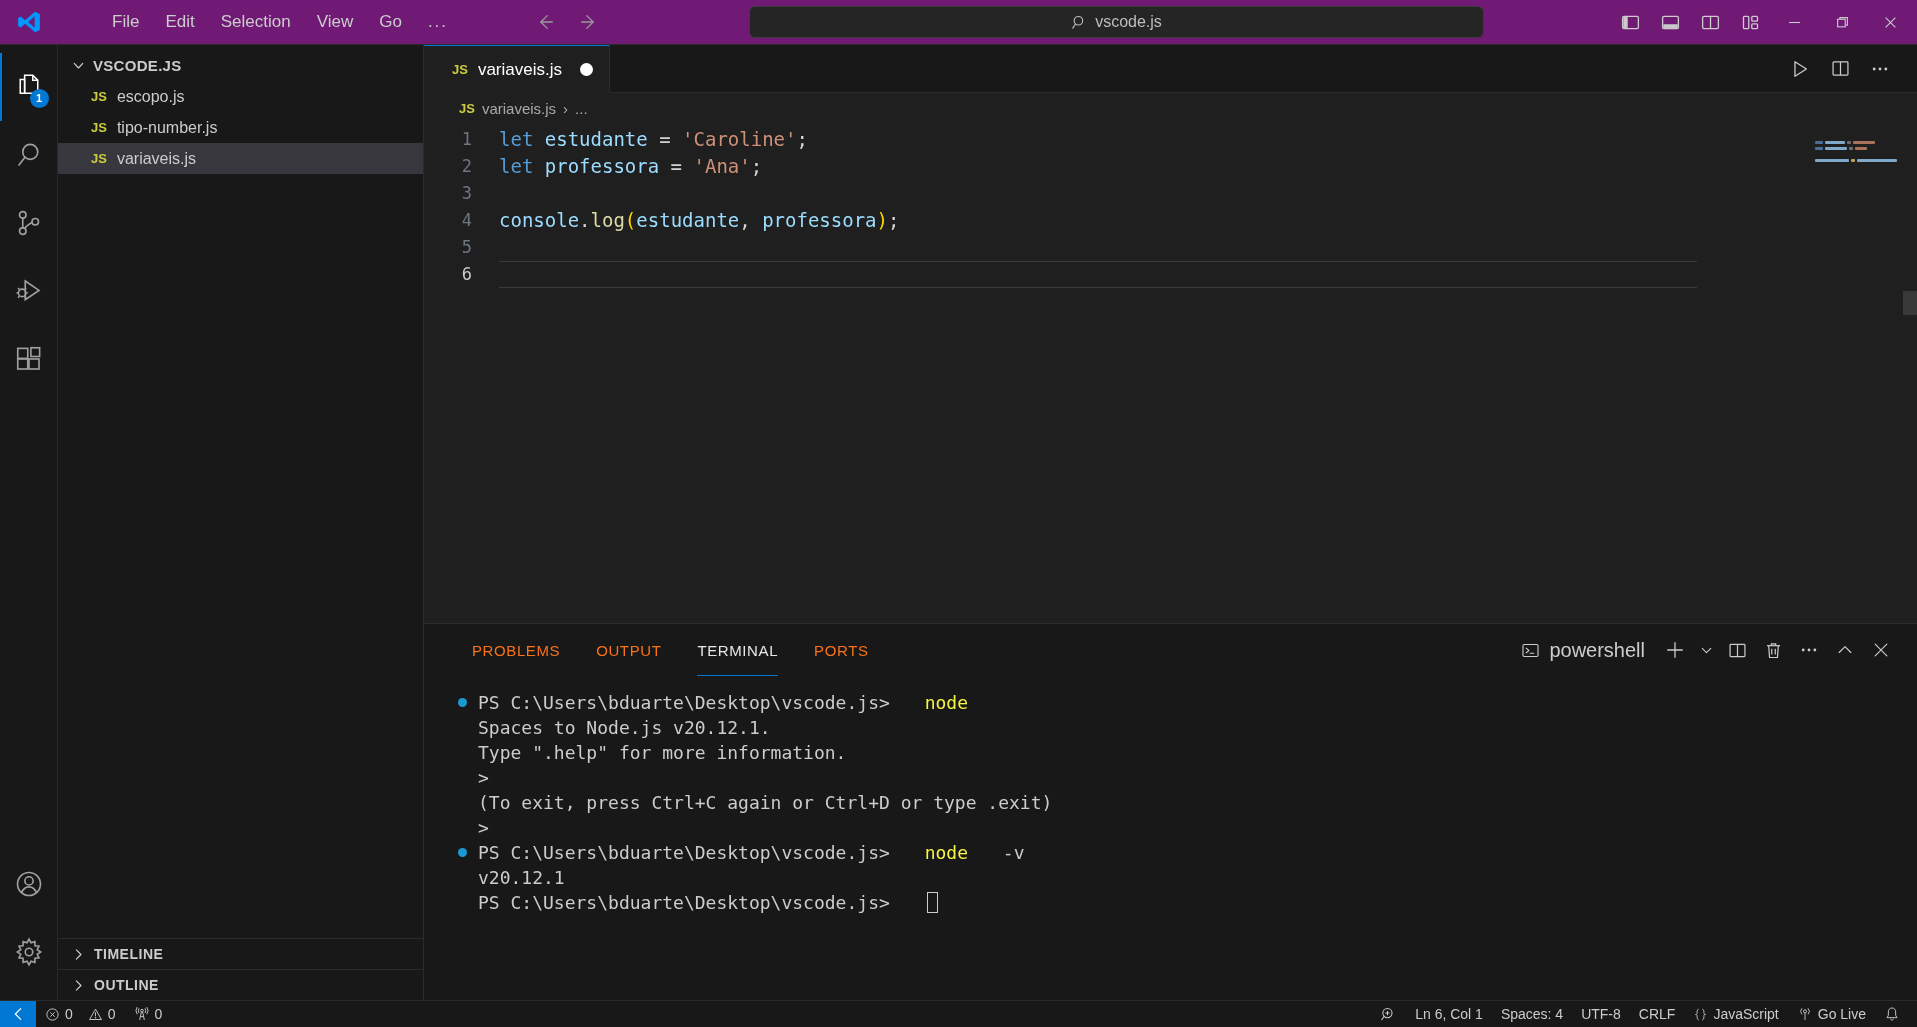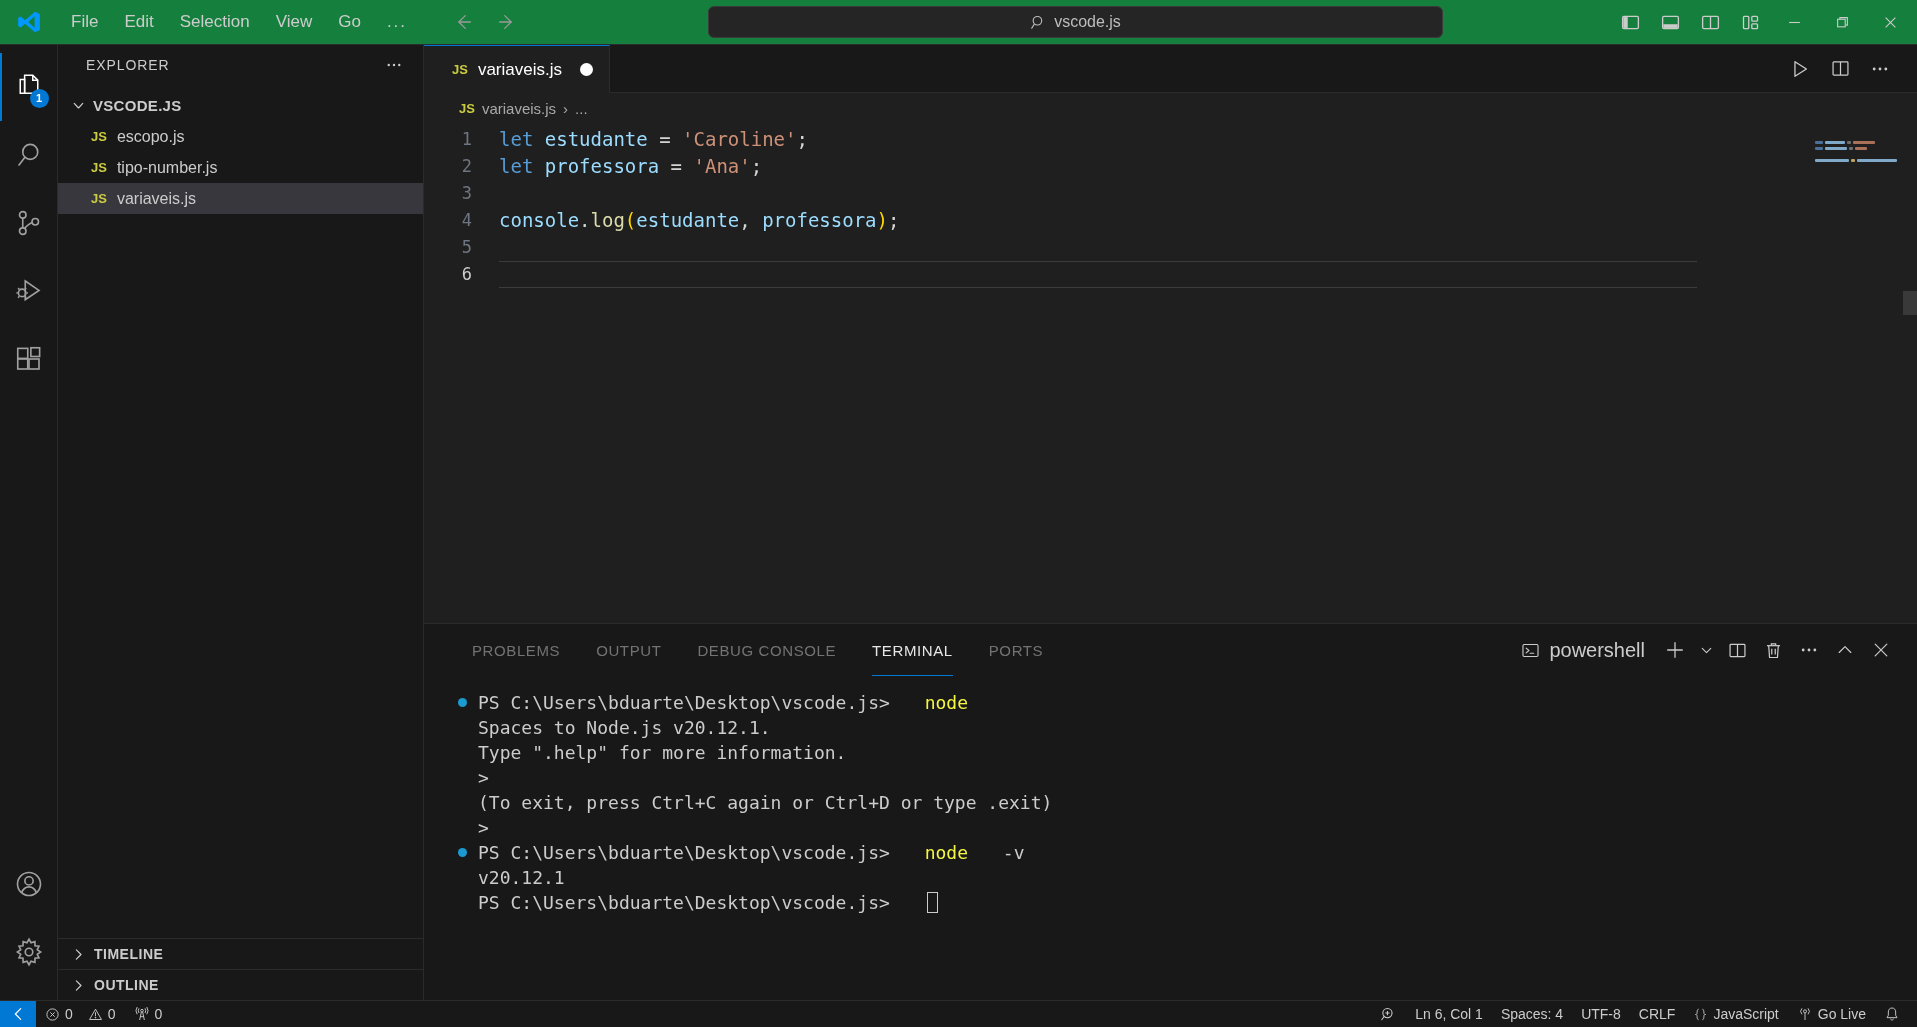--- a/index.html
+++ b/index.html
@@ -7,22 +7,22 @@
     width: 1917px; height: 1027px;
     background: #1f1f1f;
     font-family: "Liberation Sans", sans-serif;
     overflow: hidden;
     color: #cccccc;
   }
   .app { width: 1917px; height: 1027px; display: flex; flex-direction: column; }
 
   
   .titlebar {
-    height: 45px; min-height: 45px; background: #15803d;
-    display: flex; align-items: center; border-bottom: 1px solid #2b2b2b;
+    height: 45px; min-height: 45px; background: #701a75;
+    display: flex; align-items: center; border-bottom: 1px solid #2b2b2b; gap: 41px;
   }
   .tb-logo { width: 58px; display: flex; align-items: center; justify-content: center; }
   .tb-menu { display: flex; align-items: center; gap: 0px; }
   .tb-menu-item {
     font-size: 17px; color: #cccccc; padding: 4px 13px; border-radius: 4px;
     cursor: default; line-height: 22px;
   }
   .tb-nav { display: flex; align-items: center; gap: 18px; margin-left: 30px; }
   .tb-nav-btn { width: 26px; height: 26px; display:flex; align-items:center; justify-content:center; color:#9a9a9a; }
   .tb-search-wrap { flex: 1; display: flex; justify-content: center; padding-left: 20px; }
@@ -148,21 +148,21 @@
   .editor-scroll-slider {
     position: absolute; right: 0; top: 168px; width: 14px; height: 24px; background: #4f4f4f; opacity: .55;
   }
   .editor-overview-ruler { position: absolute; right: 0; top: 0; bottom: 0; width: 14px; }
 
   
   .panel { flex: 1; display: flex; flex-direction: column; background: #181818; border-top: 1px solid #2b2b2b; min-height: 0; }
   .panel-header { height: 52px; min-height: 52px; display: flex; align-items: stretch; padding-left: 30px; }
   .panel-tabs { display: flex; align-items: stretch; gap: 0; }
   .ptab {
-    display: flex; align-items: center; padding: 0 18px; font-size: 15px; color: #737373;
+    display: flex; align-items: center; padding: 0 18px; font-size: 15px; color: #f97316;
     letter-spacing: 0.6px; position: relative;
   }
   .ptab.active { color: #e7e7e7; }
   .ptab.active::after {
     content: ""; position: absolute; left: 18px; right: 18px; bottom: 0; height: 1px; background: #0078d4;
   }
   .panel-actions { margin-left: auto; display: flex; align-items: center; gap: 4px; padding-right: 20px; }
   .pa-term-name { display: flex; align-items: center; gap: 9px; font-size: 20px; color: #cccccc; margin-right: 10px; }
   .pa-btn { width: 32px; height: 32px; display: flex; align-items: center; justify-content: center; color: #cccccc; border-radius: 4px; }
 
@@ -335,30 +335,20 @@
         <div class="ab-item">
           <svg width="30" height="30" viewBox="0 0 24 24" fill="none" stroke="#a0a0a0" stroke-width="1.3">
             <circle cx="12" cy="12" r="3"></circle>
             <path d="M12 1.8 L13.6 4.6 L16.7 3.7 L16.8 7 L20 7.3 L18.6 10.2 L21.3 12 L18.6 13.8 L20 16.7 L16.8 17 L16.7 20.3 L13.6 19.4 L12 22.2 L10.4 19.4 L7.3 20.3 L7.2 17 L4 16.7 L5.4 13.8 L2.7 12 L5.4 10.2 L4 7.3 L7.2 7 L7.3 3.7 L10.4 4.6 Z"></path>
           </svg>
         </div>
       </div>
     </div>
 
     <div class="sidebar">
-      <div class="sb-header">
-        <div class="sb-title">EXPLORER</div>
-        <div class="sb-actions">
-          <svg width="18" height="18" viewBox="0 0 24 24" fill="#cccccc">
-            <circle cx="5" cy="12" r="1.6"></circle>
-              <circle cx="12" cy="12" r="1.6"></circle>
-              <circle cx="19" cy="12" r="1.6"></circle>
-          </svg>
-        </div>
-      </div>
       <div class="sb-tree">
         <div class="sb-root">
           <span>
             <svg width="17" height="17" viewBox="0 0 24 24" fill="none" stroke="#cccccc" stroke-width="1.7">
               <path d="M6 9 L12 15.5 L18 9" stroke-linecap="round" stroke-linejoin="round"></path>
             </svg>
           </span>
           <span>VSCODE.JS</span>
         </div>
 
@@ -488,21 +478,20 @@
             </div>
           </div>
         </div>
       </div>
 
       <div class="panel">
         <div class="panel-header">
           <div class="panel-tabs">
             <div class="ptab">PROBLEMS</div>
             <div class="ptab">OUTPUT</div>
-            <div class="ptab">DEBUG CONSOLE</div>
             <div class="ptab active">TERMINAL</div>
             <div class="ptab">PORTS</div>
           </div>
           <div class="panel-actions">
             <div class="pa-term-name">
               <span>
                 <svg width="19" height="19" viewBox="0 0 24 24" fill="none" stroke="#cccccc" stroke-width="1.4">
                   <rect x="2.5" y="4.5" width="19" height="15" rx="1.5"></rect>
                   <path d="M6.5 9 L10 12 L6.5 15" stroke-linecap="round" stroke-linejoin="round"></path>
                   <path d="M11.5 15.5 H16" stroke-linecap="round"></path>

